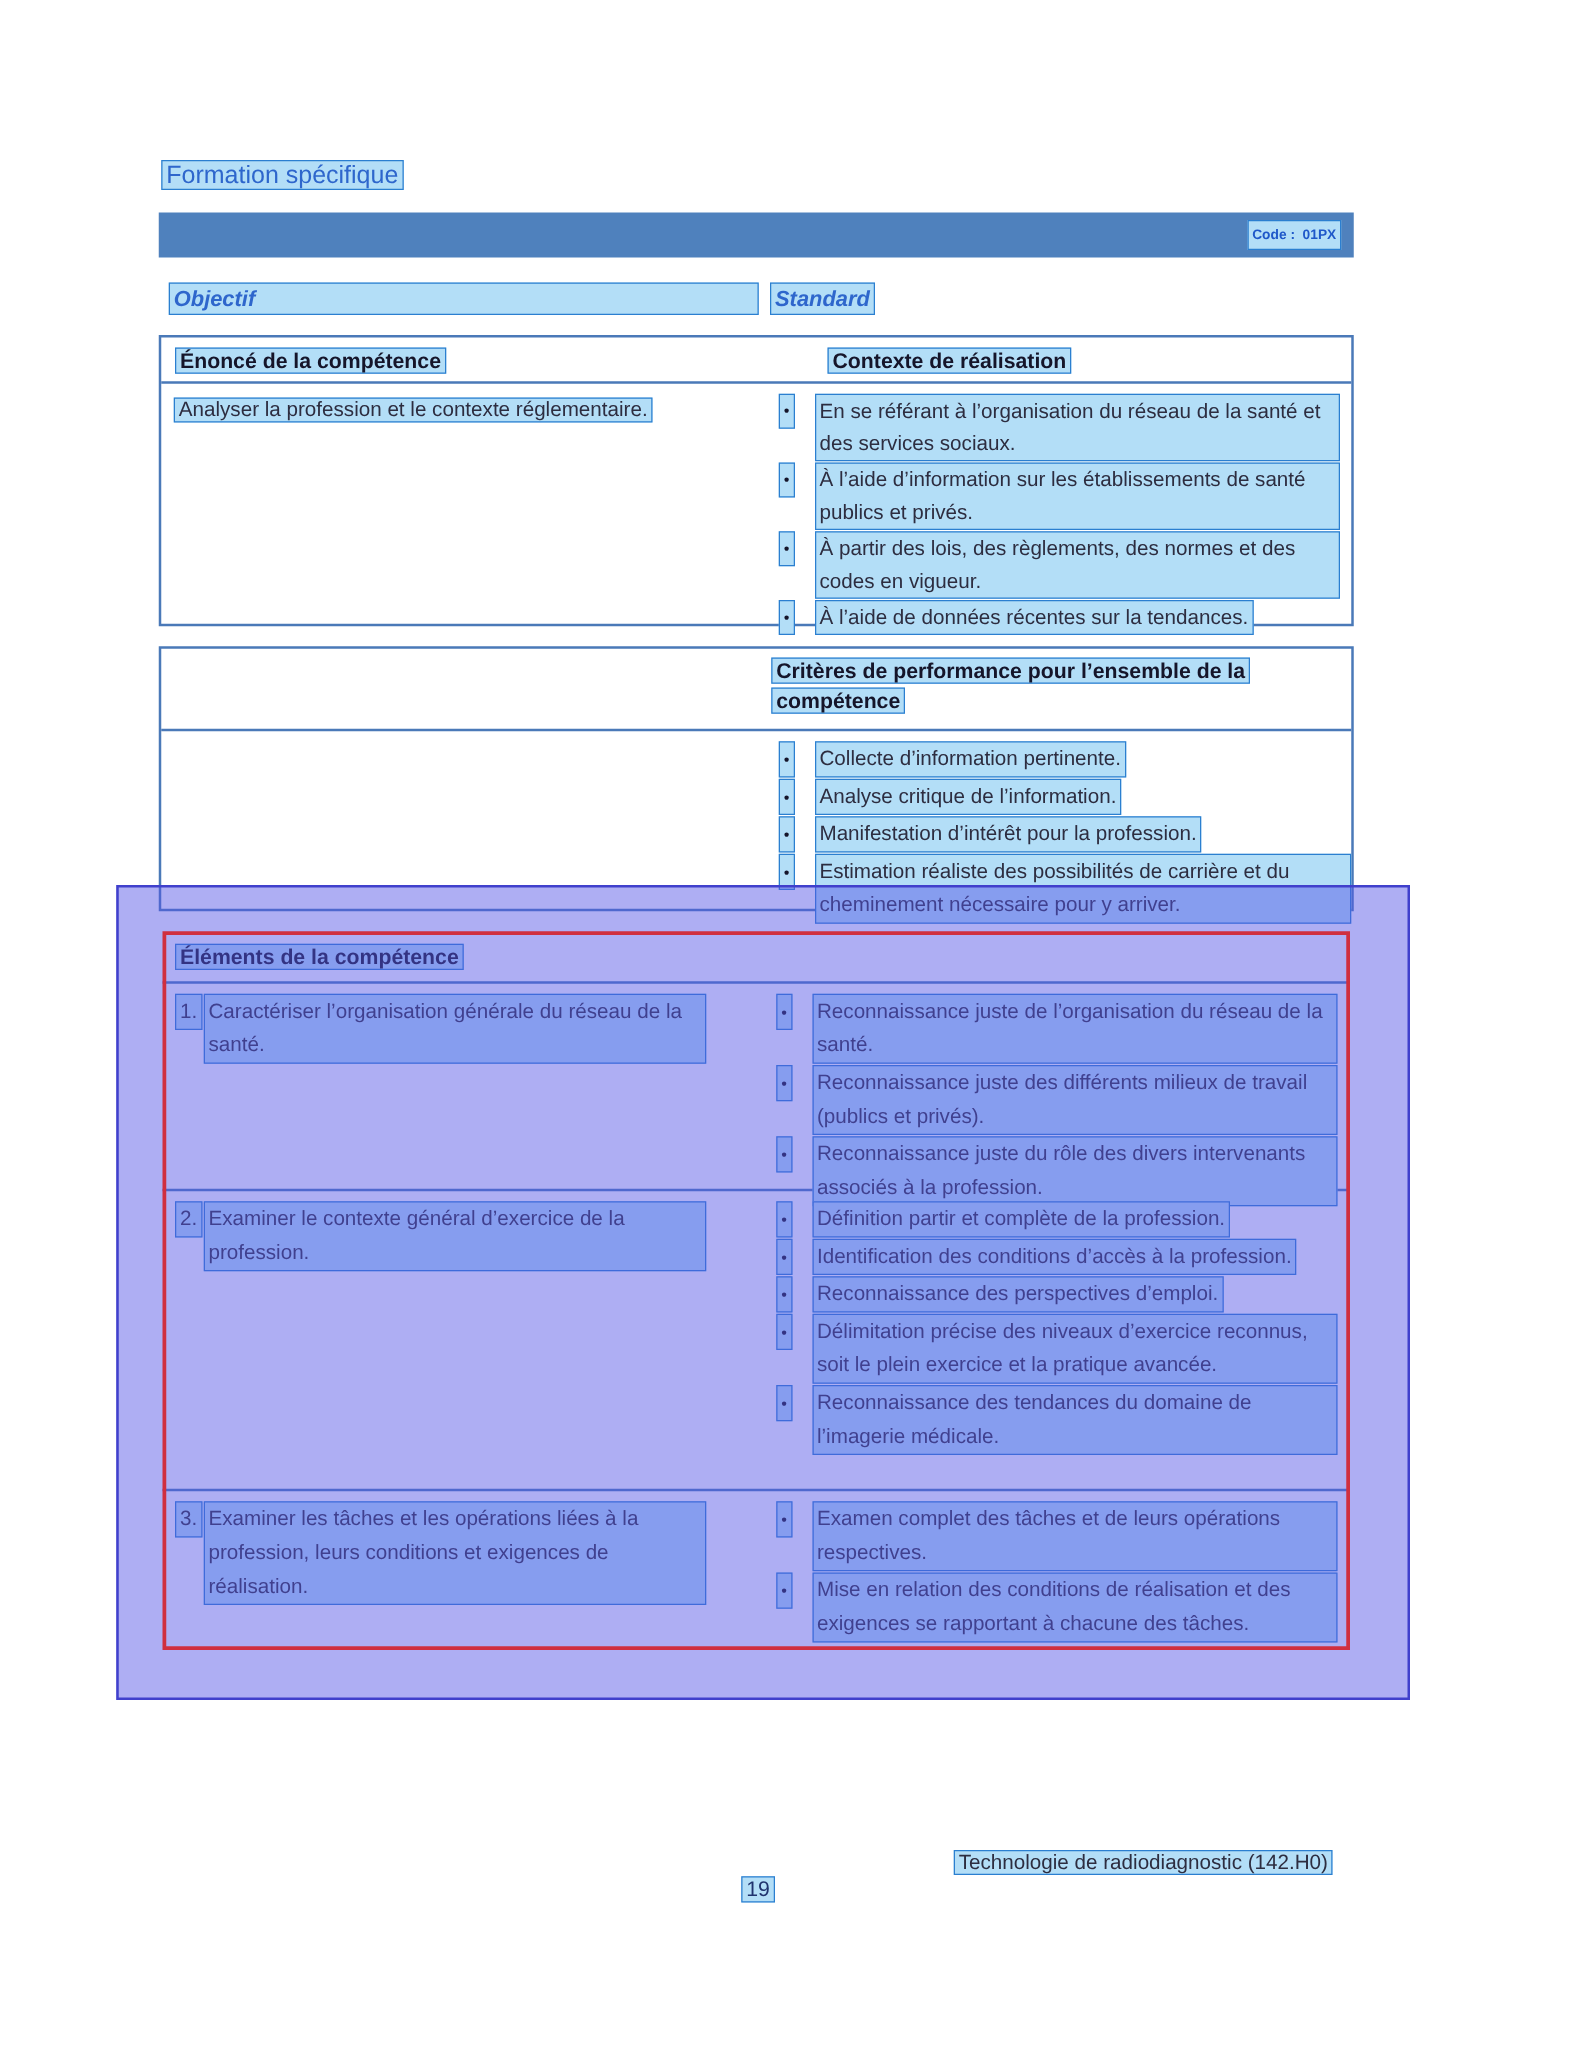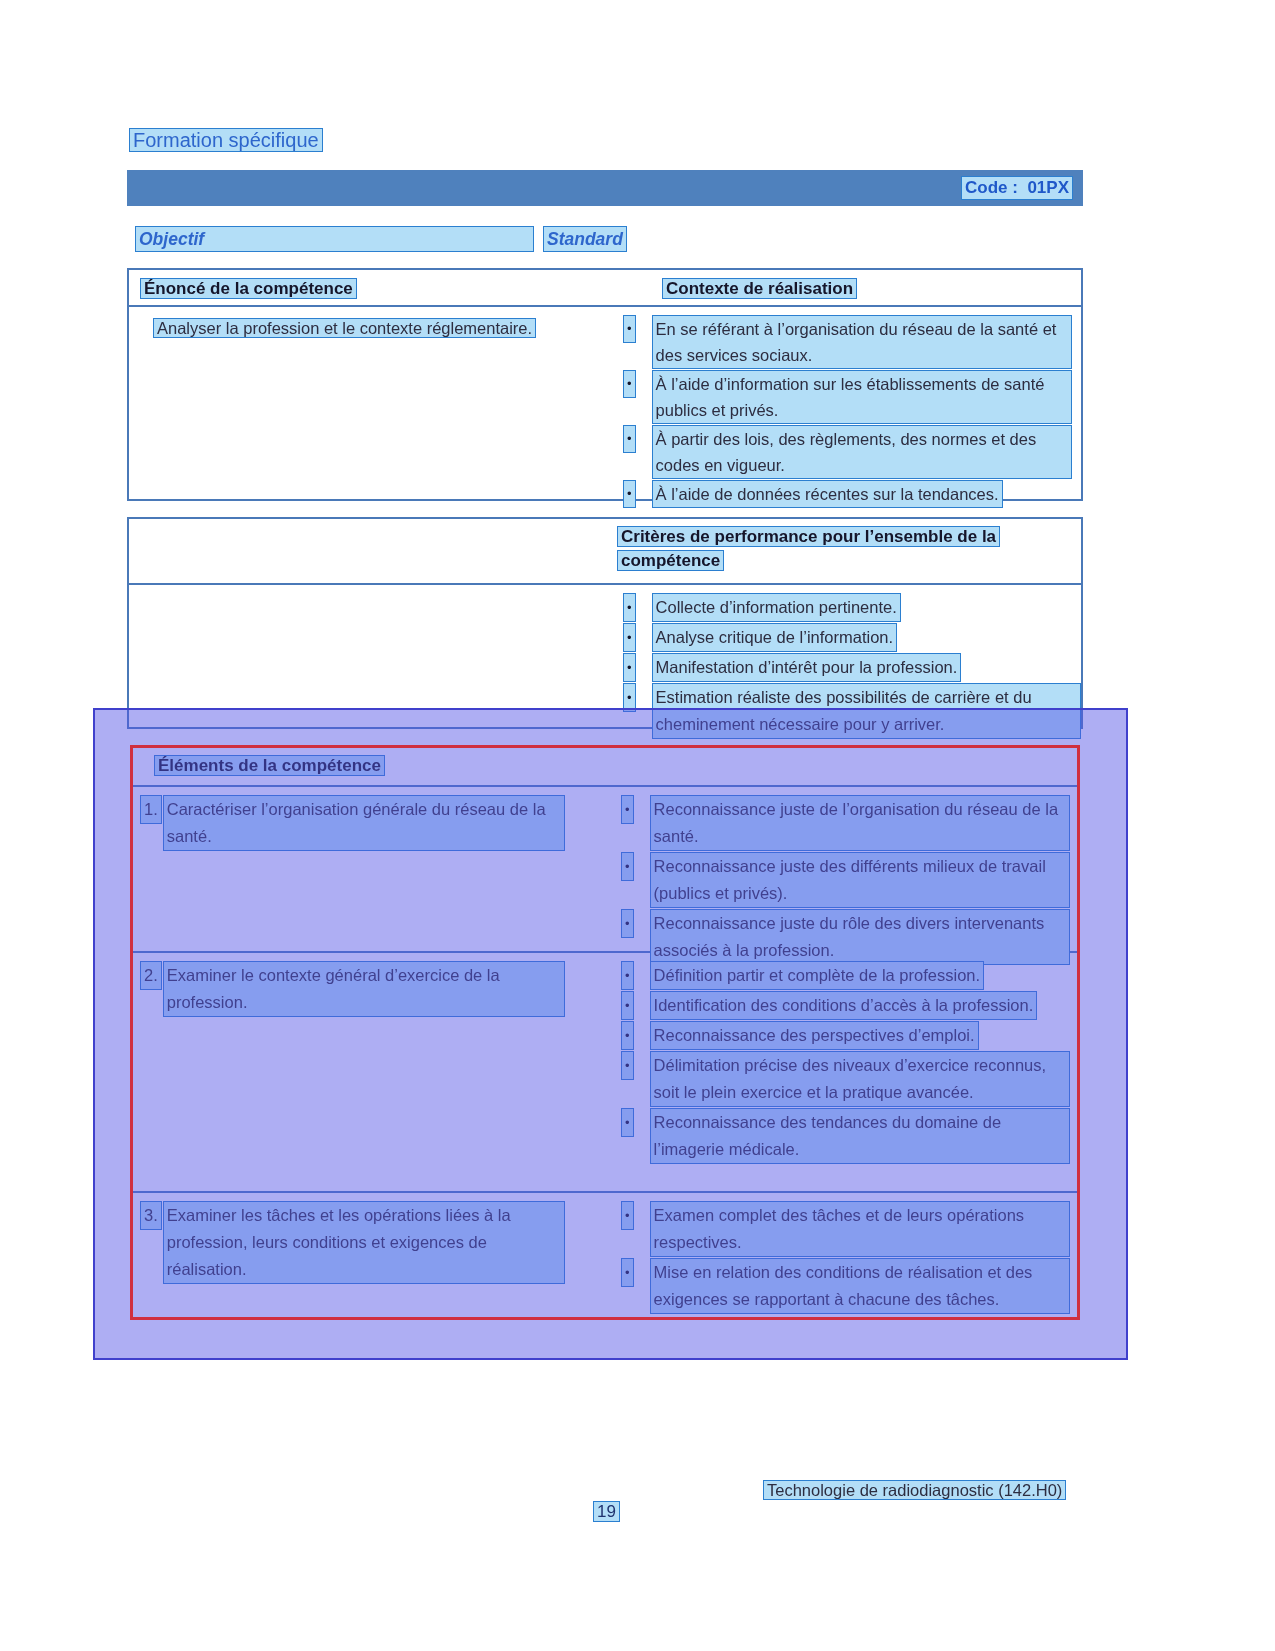--- a/index.html
+++ b/index.html
@@ -14,33 +14,33 @@
     border:1px solid #2b7fd0;
     padding:0 3px;
     -webkit-box-decoration-break:clone;
     box-decoration-break:clone;
   }
   .doc-title { position:absolute; left:129px; top:127px; font-size:20px; font-weight:normal; color:#2e66cc; line-height:26px; }
   .header-bar {
     position:absolute; left:127px; top:170px; width:956px; height:36px;
     background:#4f81bd; display:flex; align-items:center; justify-content:flex-end; padding-right:10px;
   }
-  .code-label { font-size:17px; font-weight:bold; color:#1f58c9; line-height:22px; white-space:pre; }
+  .code-label { font-size:11px; font-weight:bold; color:#1f58c9; line-height:22px; white-space:pre; }
   .obj-std { position:absolute; left:135px; top:226px; width:946px; display:flex; gap:9px; }
   .obj-std .lbl { font-size:17.5px; font-weight:bold; font-style:italic; color:#2e66cc; line-height:24px; }
-  .obj-box { display:inline-block; width:399px; }
+  .obj-box { display:inline-block; width:472px; }
 
   .tbl { position:absolute; background:#ffffff; border:2px solid #4a79b8; }
   .hrow, .brow { display:grid; }
   .cols-a { grid-template-columns:488px 1fr; }
   .cols-b { grid-template-columns:485px 1fr; }
   .hrow { border-bottom:2px solid #4a79b8; }
   .hcell { font-size:17px; font-weight:bold; color:#15152a; line-height:24px; }
   .pad-l { padding-left:11px; }
-  .pad-l2 { padding-left:24px; }
+  .pad-l2 { padding-left:10px; }
 
   .t1 { left:127px; top:268px; width:956px; height:233px; }
   .t1 .hrow { height:37px; padding-top:7px;gap:45px; }
   .t1 .brow { padding-top:8px; line-height:26px; font-size:16.5px; }
   .t1 .enonce { max-width:462px; }
 
   .t2 { left:127px; top:517px; width:956px; height:212px; }
   .t2 .hrow { height:66px; padding-top:6px; }
   .t2 .hcell .hl { display:inline; }
   .t2 .htext { max-width:452px; display:inline-block; }

